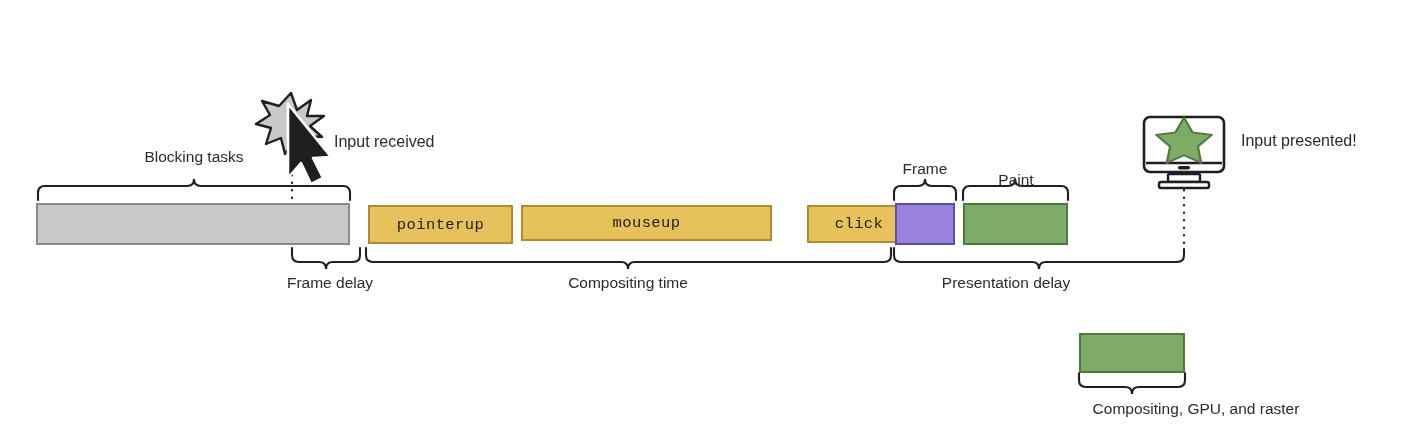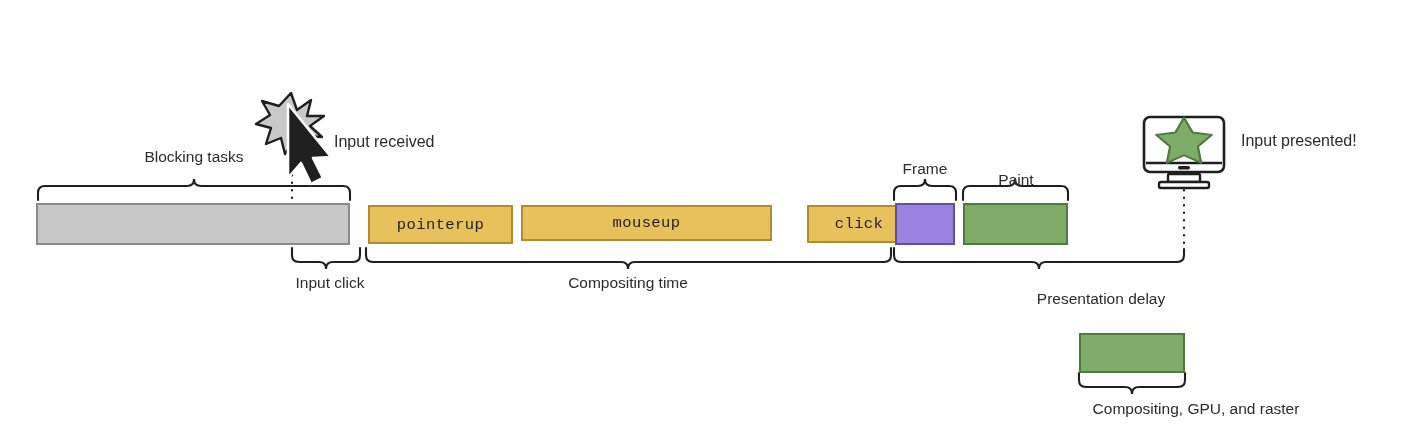--- a/index.html
+++ b/index.html
@@ -143,29 +143,29 @@
     <span class="bar-label"></span>
   </div>
 
   <div class="bar" style="left:1079px; top:333px; width:106px; height:40px;
               background:#7fab68; border-color:#4e7a3d;">
     <span class="bar-label"></span>
   </div>
 
   <div class="caption center" style="left:194px; top:148px;">Blocking tasks</div>
 
-  <div class="caption center" style="left:330px; top:274px;">Input click</div>
+  <div class="caption center" style="left:330px; top:274px;">Frame delay</div>
 
   <div class="caption center" style="left:628px; top:274px;">Compositing time</div>
 
   <div class="caption center" style="left:925px; top:160px;">Frame</div>
 
   <div class="caption center" style="left:1016px; top:160px;margin-top:11px;">Paint</div>
 
-  <div class="caption center" style="left:1101px; top:274px;margin-top:16px;">Presentation delay</div>
+  <div class="caption center" style="left:1006px; top:274px;">Presentation delay</div>
 
   <div class="caption center" style="left:1196px; top:400px;">Compositing, GPU, and raster</div>
 
   <div class="annot" style="left:334px; top:133px;">Input received</div>
 
   <div class="annot" style="left:1241px; top:132px;">Input presented!</div>
 
 </div>
 
 </body></html>

